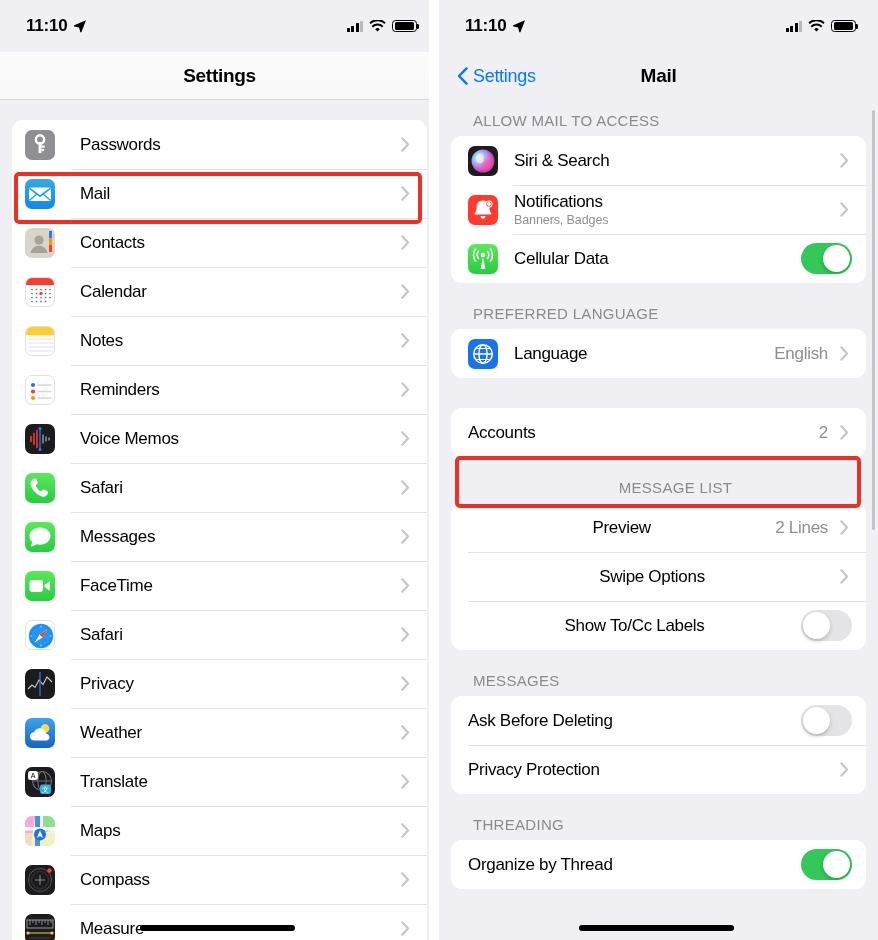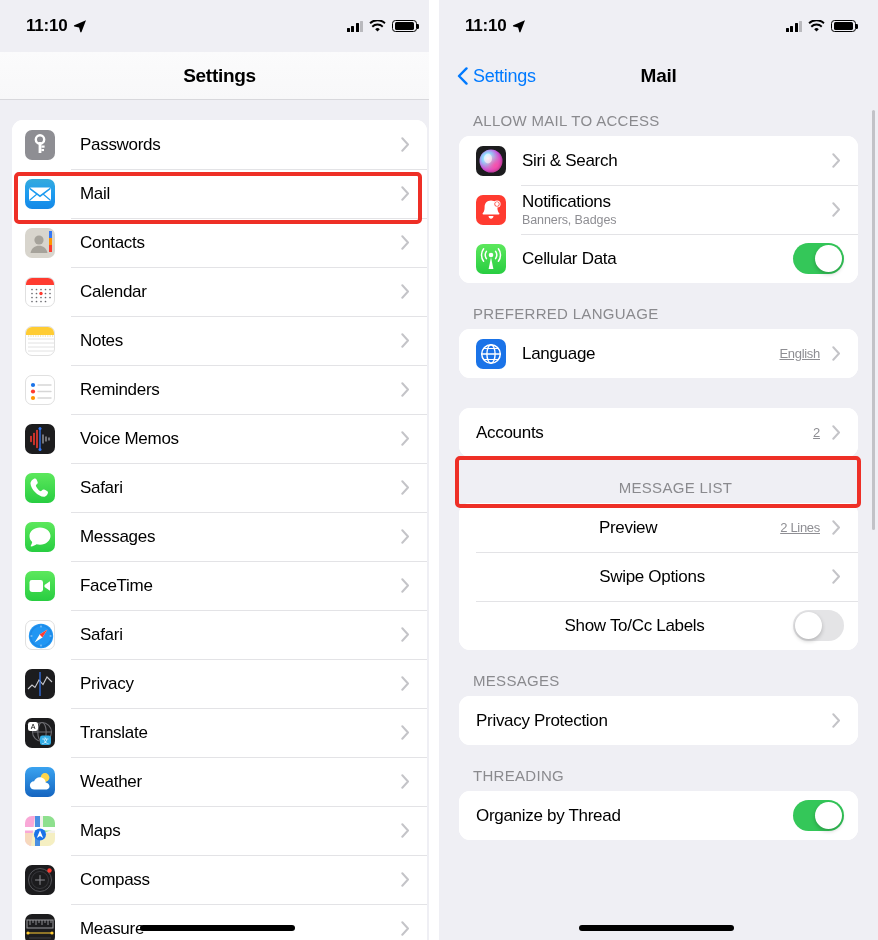--- a/index.html
+++ b/index.html
@@ -90,21 +90,21 @@
   
   .scroll { position: relative; height: calc(940px - 100px); overflow: hidden; }
   .scroll.left-scroll { padding-top: 20px; }
 
   .group {
     background: #ffffff;
     border-radius: 11px;
     margin: 0 12px;
     overflow: hidden;
   }
-  .group.r { margin: 0 20px; }
+  .group.r { margin: 0 12px; }
 
   .row {
     display: flex; align-items: center;
     min-height: 49px;
     padding-left: 13px;
     position: relative;
     background: #ffffff;
   }
   .row.r { padding-left: 17px; }
   .row + .row::before {
@@ -118,21 +118,21 @@
 
   .icon { width: 30px; height: 30px; border-radius: 7px; flex: none; overflow: hidden; position: relative; }
   .row .label {
     flex: 1; font-size: 17px; color: #000; letter-spacing: -0.3px;
     padding-left: 25px; line-height: 1.15;
   }
   .row.r .label { padding-left: 16px; }
   .row.r.noicon .label { padding-left: 0; }
   .label .sub { display: block; font-size: 12.5px; color: #8e8e93; margin-top: 2px; letter-spacing: -0.1px; }
 
-  .value { font-size: 13px; color: #8e8e93; letter-spacing: -0.3px; padding-right: 8px; text-decoration: underline; }
+  .value { font-size: 17px; color: #8e8e93; letter-spacing: -0.3px; padding-right: 8px; }
   .chev { width: 16px; flex: none; margin-right: 14px; display: flex; align-items: center; justify-content: center; }
   .chev svg { display: block; }
 
   .hdr {
     font-size: 15px; color: #8a8a8e; letter-spacing: 0.3px;
     padding: 0 0 7px 34px; text-transform: uppercase;
   }
   .sec { margin-bottom: 0; }
 
   
@@ -400,42 +400,42 @@
                 <line x1="15" y1="3" x2="15" y2="27" stroke="#3478f6" stroke-width="1.2"></line>
               </svg></span>
             <span class="label">Privacy</span>
             <span class="chev">
               <svg width="9" height="15" viewBox="0 0 9 15">
                 <path d="M1.3 1.3 7 7.5l-5.7 6.2" fill="none" stroke="#c4c4c8" stroke-width="2" stroke-linecap="round" stroke-linejoin="round"></path>
               </svg>
             </span>
           </div>
           <div class="row">
+            <span class="icon" style="background: linear-gradient(rgb(58, 163, 240) 0%, rgb(21, 101, 192) 100%);"><svg viewBox="0 0 30 30" width="30" height="30">
+                <circle cx="20" cy="10.5" r="4.4" fill="#ffd54a"></circle>
+                <path d="M9.5 22.5c-2.6 0-4.6-1.8-4.6-4.1 0-2.2 1.8-4 4.2-4.1.7-2.4 3-4.1 5.7-4.1 3.2 0 5.8 2.4 5.9 5.4 2.1.2 3.8 1.8 3.8 3.8 0 2.1-1.9 3.1-4.3 3.1z" fill="#fff"></path>
+              </svg></span>
+            <span class="label">Weather</span>
+            <span class="chev">
+              <svg width="9" height="15" viewBox="0 0 9 15">
+                <path d="M1.3 1.3 7 7.5l-5.7 6.2" fill="none" stroke="#c4c4c8" stroke-width="2" stroke-linecap="round" stroke-linejoin="round"></path>
+              </svg>
+            </span>
+          </div>
+          <div class="row">
             <span class="icon" style="background: rgb(28, 28, 30);"><svg viewBox="0 0 30 30" width="30" height="30">
                 <circle cx="17" cy="14" r="9.5" fill="none" stroke="#6d6d72" stroke-width="1.1"></circle>
                 <ellipse cx="17" cy="14" rx="4.2" ry="9.5" fill="none" stroke="#6d6d72" stroke-width="1.1"></ellipse>
                 <line x1="7.5" y1="14" x2="26.5" y2="14" stroke="#6d6d72" stroke-width="1.1"></line>
                 <rect x="3" y="4" width="10" height="9" rx="2.3" fill="#fff"></rect>
                 <text x="8" y="11.4" font-size="7" text-anchor="middle" fill="#000" font-family="sans-serif">A</text>
                 <rect x="15" y="17.5" width="11" height="9.5" rx="2.3" fill="#32ade6"></rect>
                 <text x="20.5" y="25" font-size="7" text-anchor="middle" fill="#fff" font-family="sans-serif">文</text>
               </svg></span>
             <span class="label">Translate</span>
-            <span class="chev">
-              <svg width="9" height="15" viewBox="0 0 9 15">
-                <path d="M1.3 1.3 7 7.5l-5.7 6.2" fill="none" stroke="#c4c4c8" stroke-width="2" stroke-linecap="round" stroke-linejoin="round"></path>
-              </svg>
-            </span>
-          </div>
-          <div class="row">
-            <span class="icon" style="background: linear-gradient(rgb(58, 163, 240) 0%, rgb(21, 101, 192) 100%);"><svg viewBox="0 0 30 30" width="30" height="30">
-                <circle cx="20" cy="10.5" r="4.4" fill="#ffd54a"></circle>
-                <path d="M9.5 22.5c-2.6 0-4.6-1.8-4.6-4.1 0-2.2 1.8-4 4.2-4.1.7-2.4 3-4.1 5.7-4.1 3.2 0 5.8 2.4 5.9 5.4 2.1.2 3.8 1.8 3.8 3.8 0 2.1-1.9 3.1-4.3 3.1z" fill="#fff"></path>
-              </svg></span>
-            <span class="label">Weather</span>
             <span class="chev">
               <svg width="9" height="15" viewBox="0 0 9 15">
                 <path d="M1.3 1.3 7 7.5l-5.7 6.2" fill="none" stroke="#c4c4c8" stroke-width="2" stroke-linecap="round" stroke-linejoin="round"></path>
               </svg>
             </span>
           </div>
           <div class="row">
             <span class="icon" style="background: rgb(255, 255, 255);"><svg viewBox="0 0 30 30" width="30" height="30">
                 <rect width="30" height="30" fill="#f2f0ec"></rect>
                 <path d="M0 0h10l-4 30H0z" fill="#ff6ec7" opacity=".55"></path>
@@ -665,20 +665,26 @@
                 <span class="toggle">
                   <span class="knob"></span>
                 </span>
               </div>
             </div>
           </div>
           <div class="sec" style="margin-top: 22px;">
             <div class="hdr">MESSAGES</div>
             <div class="group r">
               <div class="row r noicon">
+                <span class="label">Ask Before Deleting</span>
+                <span class="toggle">
+                  <span class="knob"></span>
+                </span>
+              </div>
+              <div class="row r noicon">
                 <span class="label">Privacy Protection</span>
                 <span class="chev">
                   <svg width="9" height="15" viewBox="0 0 9 15">
                     <path d="M1.3 1.3 7 7.5l-5.7 6.2" fill="none" stroke="#c4c4c8" stroke-width="2" stroke-linecap="round" stroke-linejoin="round"></path>
                   </svg>
                 </span>
               </div>
             </div>
           </div>
           <div class="sec" style="margin-top: 22px;">

